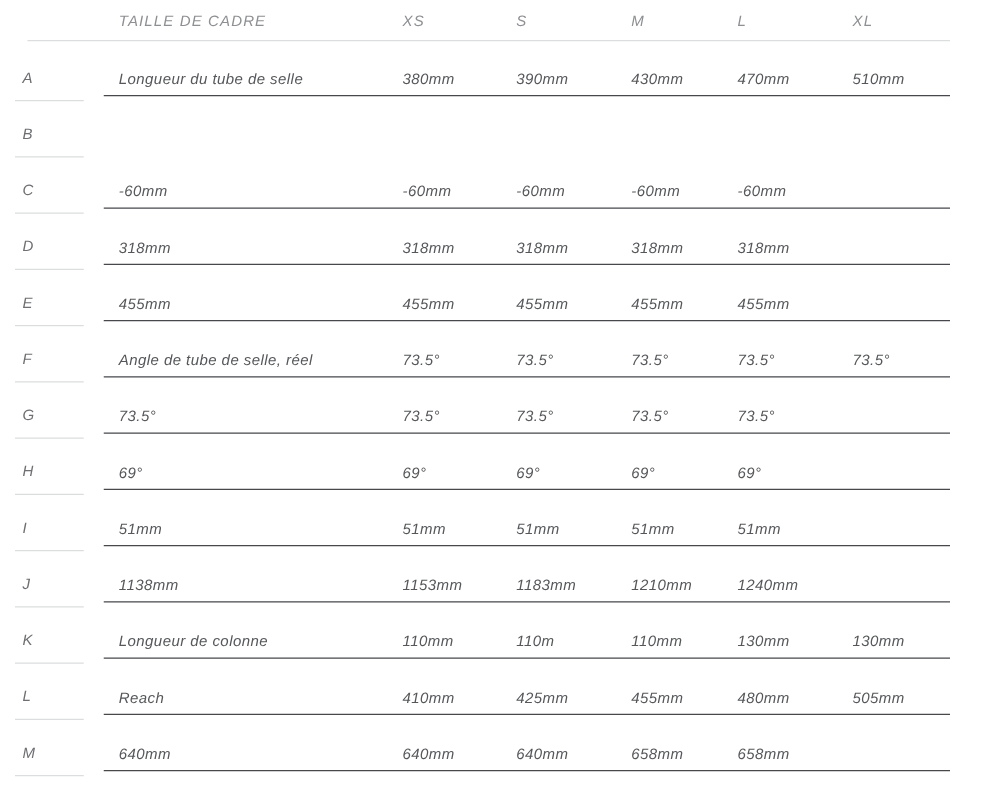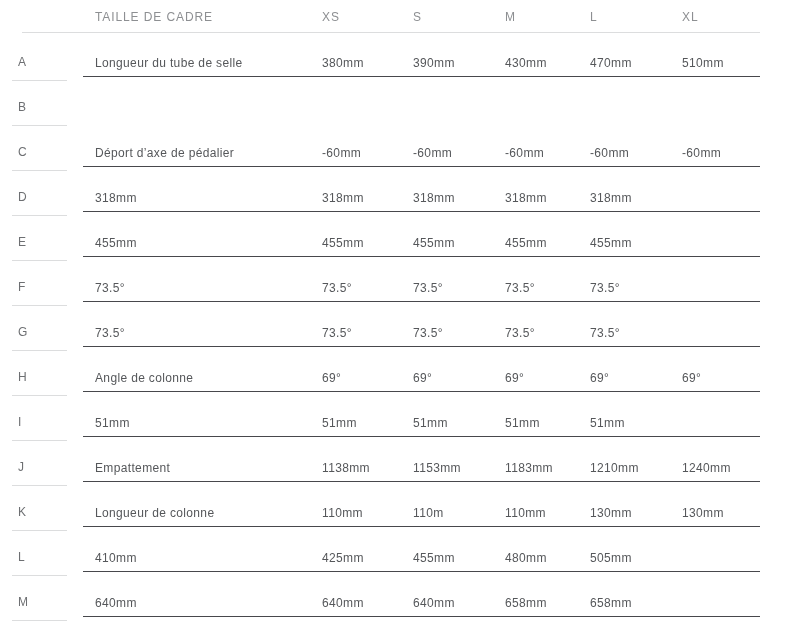--- a/index.html
+++ b/index.html
@@ -7,20 +7,21 @@
     padding: 0;
     background: #ffffff;
     font-family: "Liberation Sans", sans-serif;
   }
   .page {
     position: relative;
     width: 793px;
     height: 643px;
     background: #ffffff;
     overflow: hidden;
+    font-style: italic;
   }
   .geo-table {
     position: absolute;
     inset: 0;
   }
   
   .header-row {
     height: 32px;
     display: flex;
   }
@@ -133,21 +134,20 @@
       <span class="letter-underline"></span>
     </div>
   </div>
 
   <div class="row">
     <div class="letter-cell">
       <span class="letter">C</span>
       <span class="letter-underline"></span>
     </div>
     <div class="main-cell">
-      <span class="label">Déport d’axe de pédalier</span>
       <span class="value">-60mm</span>
       <span class="value">-60mm</span>
       <span class="value">-60mm</span>
       <span class="value">-60mm</span>
       <span class="value">-60mm</span>
     </div>
   </div>
 
   <div class="row">
     <div class="letter-cell">
@@ -176,20 +176,21 @@
       <span class="value">455mm</span>
     </div>
   </div>
 
   <div class="row">
     <div class="letter-cell">
       <span class="letter">F</span>
       <span class="letter-underline"></span>
     </div>
     <div class="main-cell">
+      <span class="label">Angle de tube de selle, réel</span>
       <span class="value">73.5°</span>
       <span class="value">73.5°</span>
       <span class="value">73.5°</span>
       <span class="value">73.5°</span>
       <span class="value">73.5°</span>
     </div>
   </div>
 
   <div class="row">
     <div class="letter-cell">
@@ -204,21 +205,20 @@
       <span class="value">73.5°</span>
     </div>
   </div>
 
   <div class="row">
     <div class="letter-cell">
       <span class="letter">H</span>
       <span class="letter-underline"></span>
     </div>
     <div class="main-cell">
-      <span class="label">Angle de colonne</span>
       <span class="value">69°</span>
       <span class="value">69°</span>
       <span class="value">69°</span>
       <span class="value">69°</span>
       <span class="value">69°</span>
     </div>
   </div>
 
   <div class="row">
     <div class="letter-cell">
@@ -233,21 +233,20 @@
       <span class="value">51mm</span>
     </div>
   </div>
 
   <div class="row">
     <div class="letter-cell">
       <span class="letter">J</span>
       <span class="letter-underline"></span>
     </div>
     <div class="main-cell">
-      <span class="label">Empattement</span>
       <span class="value">1138mm</span>
       <span class="value">1153mm</span>
       <span class="value">1183mm</span>
       <span class="value">1210mm</span>
       <span class="value">1240mm</span>
     </div>
   </div>
 
   <div class="row">
     <div class="letter-cell">
@@ -263,20 +262,21 @@
       <span class="value">130mm</span>
     </div>
   </div>
 
   <div class="row">
     <div class="letter-cell">
       <span class="letter">L</span>
       <span class="letter-underline"></span>
     </div>
     <div class="main-cell">
+      <span class="label">Reach</span>
       <span class="value">410mm</span>
       <span class="value">425mm</span>
       <span class="value">455mm</span>
       <span class="value">480mm</span>
       <span class="value">505mm</span>
     </div>
   </div>
 
   <div class="row">
     <div class="letter-cell">

